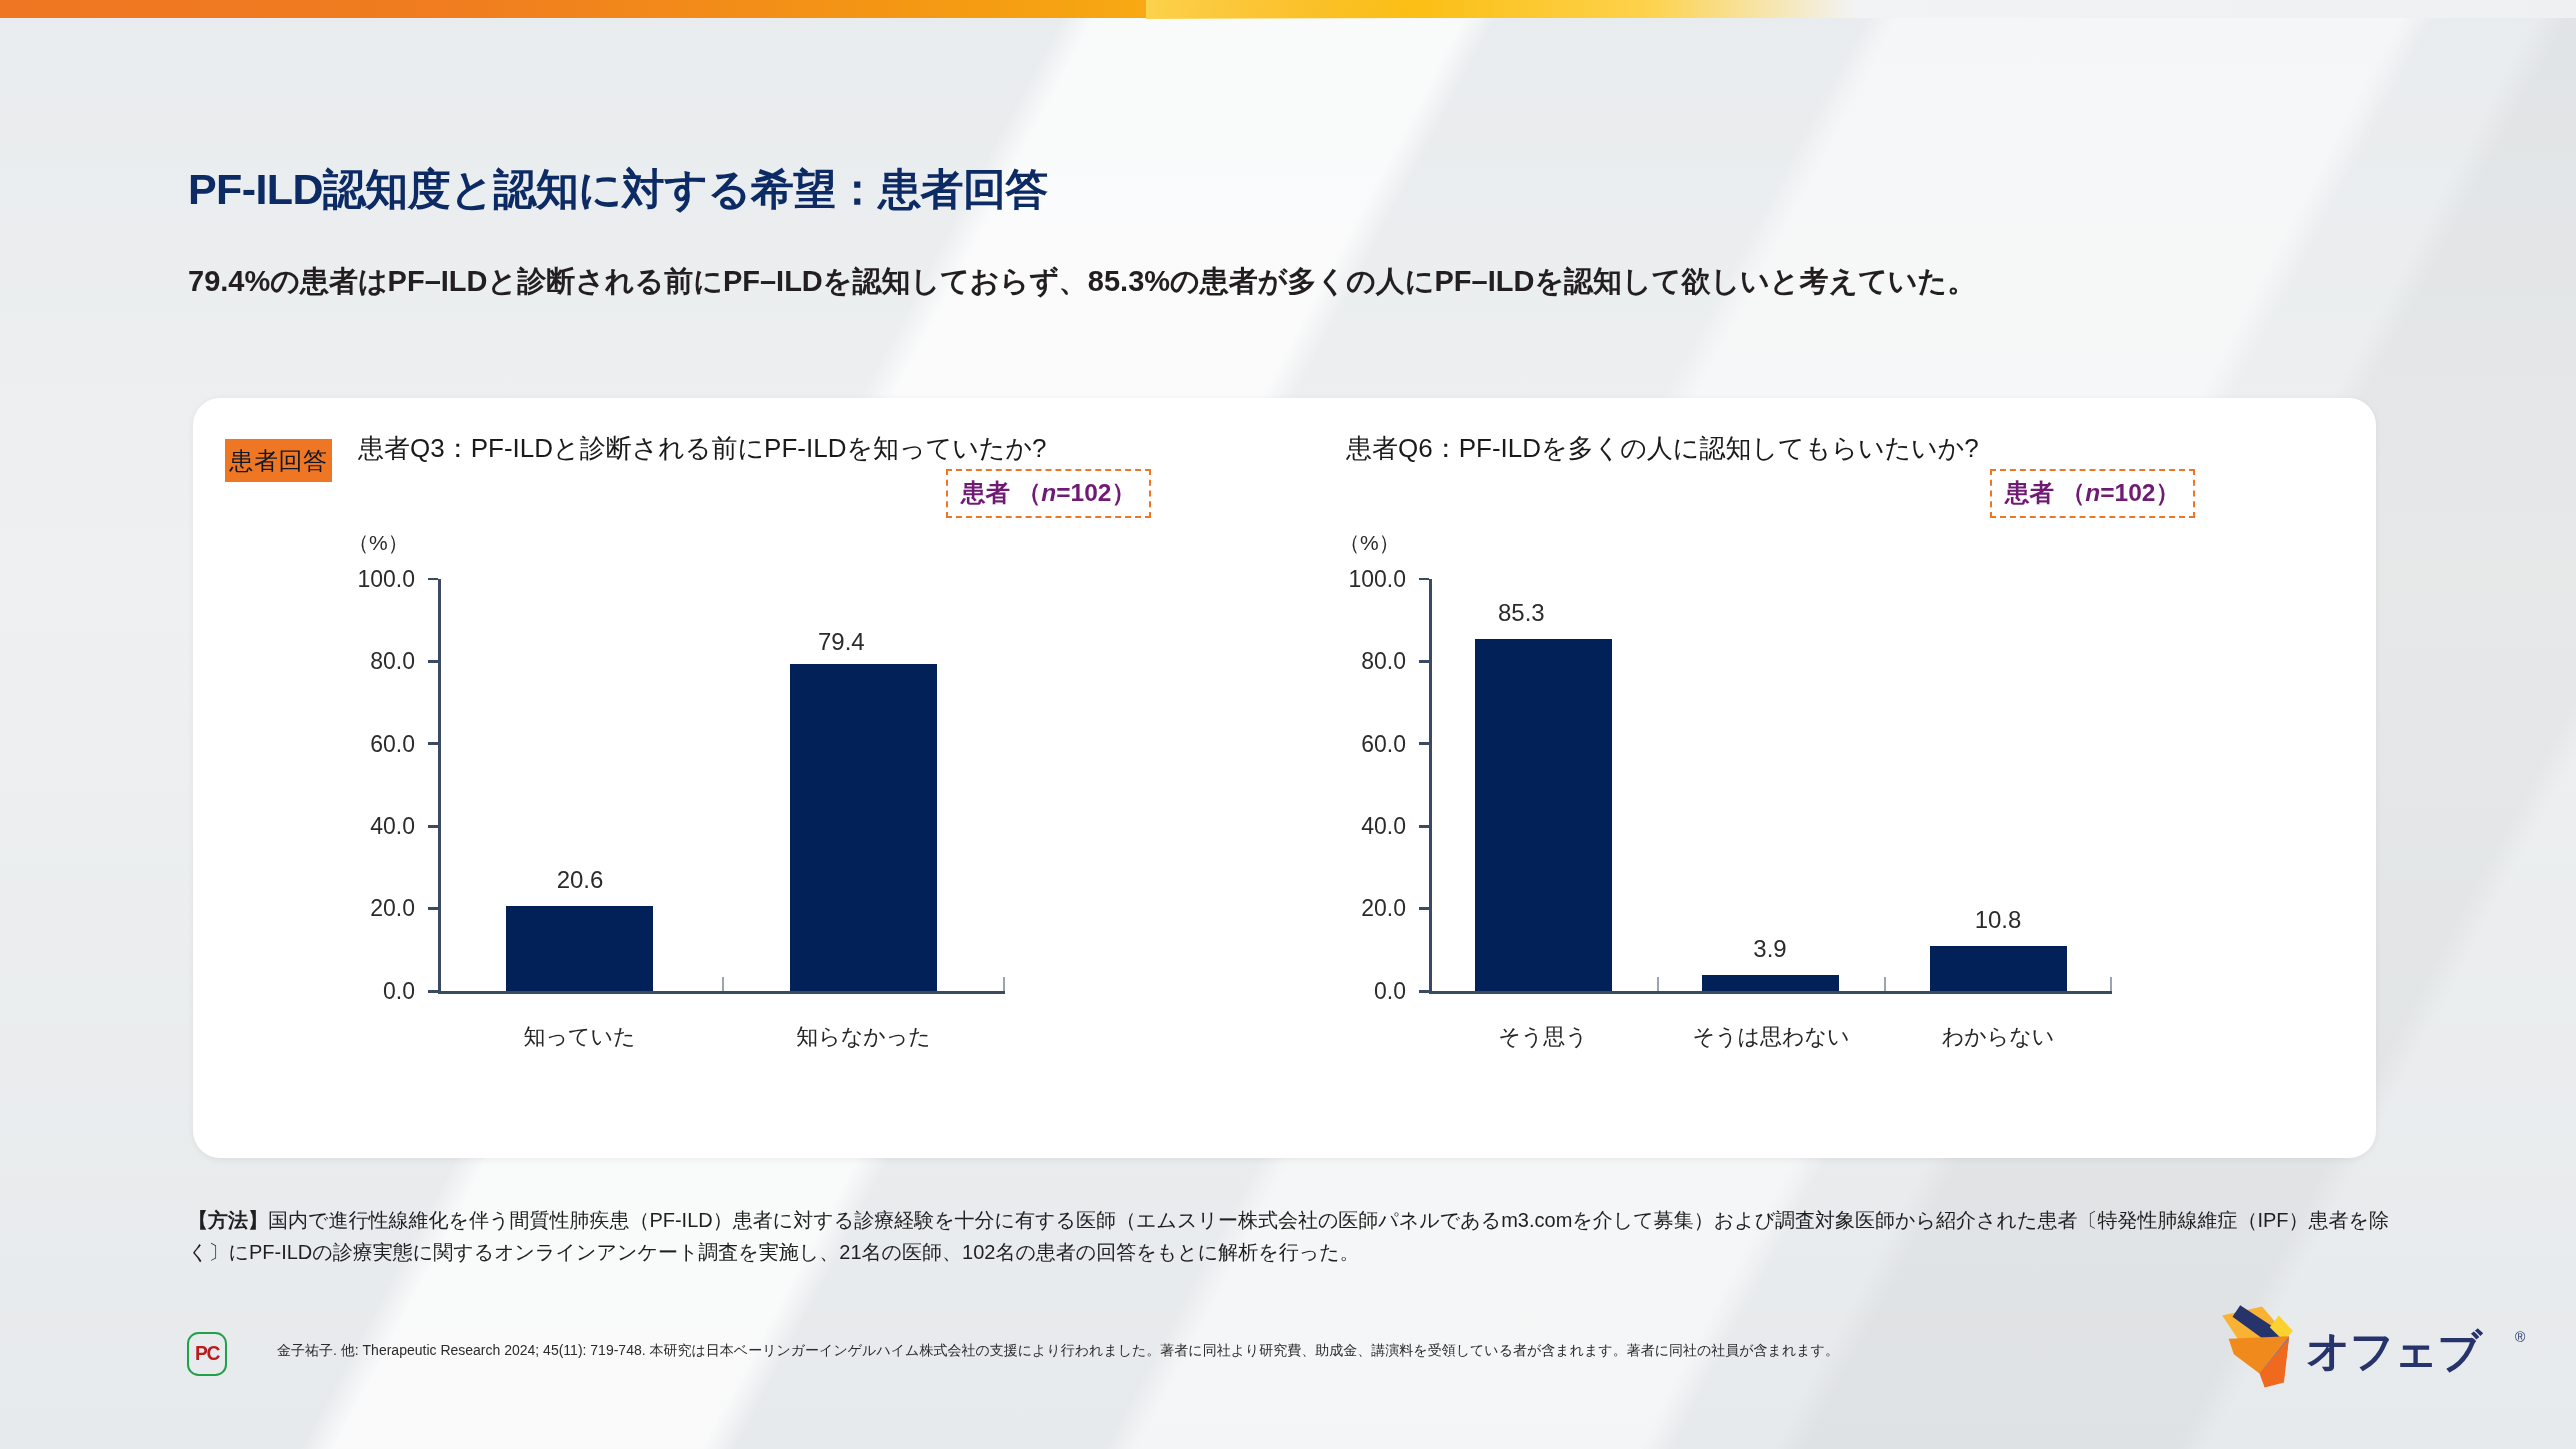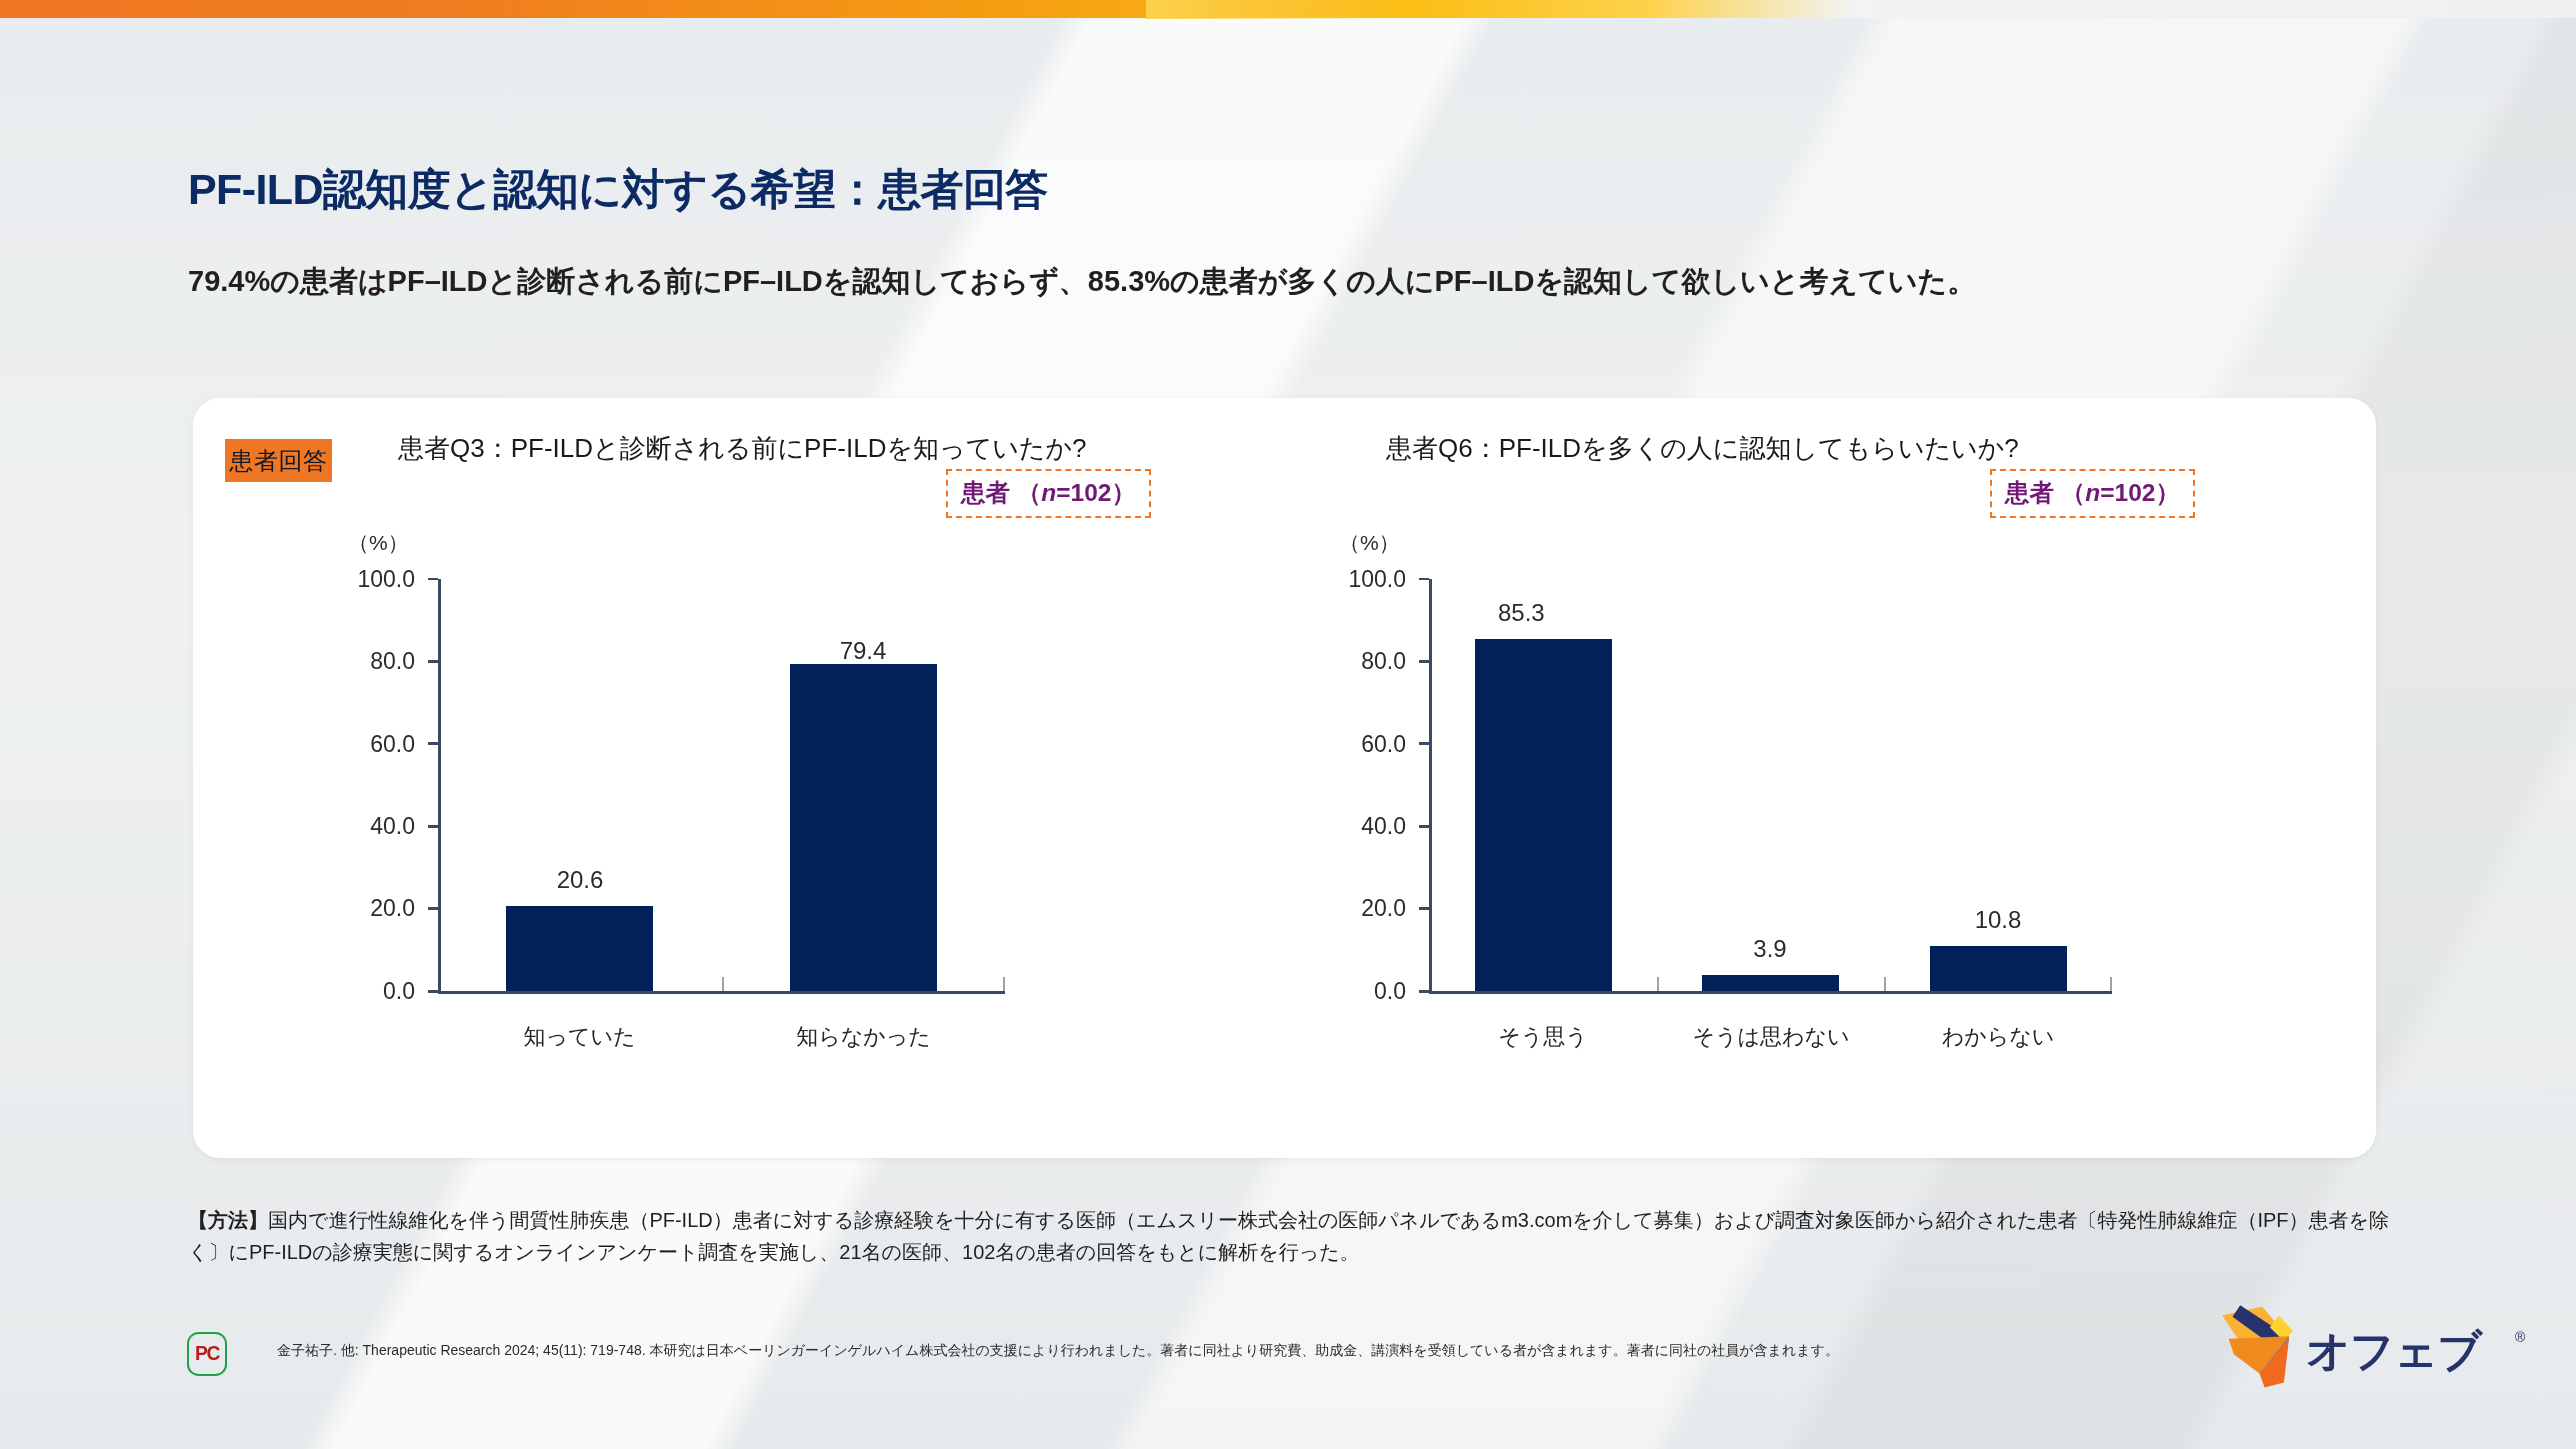--- a/index.html
+++ b/index.html
@@ -27,21 +27,21 @@
   .subtitle{position:absolute;left:188px;top:261px;width:2241px;
      font-size:29px;font-weight:bold;color:#231f20;line-height:1.38;}
 
   
   .card{position:absolute;left:193px;top:398px;width:2183px;height:760px;
      background:#fff;border-radius:27px;box-shadow:0 1.9px 6.4px rgba(0,0,0,.06);}
 
   .badge{position:absolute;left:32px;top:41px;width:107px;height:43px;background:#ef7622;
      color:#0f172a;font-size:24px;font-weight:500;display:flex;align-items:center;justify-content:center;letter-spacing:0.6px;}
 
-  .qtitle{position:absolute;font-size:26px;color:#1a1a1a;line-height:1.36;font-weight:400;margin-left:40px;}
+  .qtitle{position:absolute;font-size:26px;color:#1a1a1a;line-height:1.36;font-weight:400;}
   .qtitle.left{left:165px;top:33px;width:721px;}
   .qtitle.right{left:1153px;top:33px;width:902px;}
 
   .nbox{position:absolute;border:2.6px dashed #ef7622;color:#701a75;
      font-size:24.5px;font-weight:bold;padding:4.5px 13px 7px 13px;white-space:nowrap;}
   .nbox .ital{font-style:italic;}
   .nbox.l{left:753px;top:71px;}
   .nbox.r{left:1797px;top:71px;}
 
   
@@ -105,21 +105,21 @@
       <div class="ylab" style="left: 64px; width: 106px; top: 273px;">40.0</div>
       <div class="tick" style="left: 183px; top: 354px;"></div>
       <div class="ylab" style="left: 64px; width: 106px; top: 355px;">20.0</div>
       <div class="tick" style="left: 183px; top: 437px;"></div>
       <div class="ylab" style="left: 64px; width: 106px; top: 438px;">0.0</div>
       <div class="bar" style="position: absolute; left: 261px; top: 353px; width: 147px; height: 85px;"></div>
       <div class="barval" style="left: 290px; width: 90px; text-align: center; top: 313px;">20.6</div>
       <div class="xlab" style="left: 193px; width: 283px; top: 469px;">知っていた</div>
       <div class="xtick" style="left: 477px; top: 424px;"></div>
       <div class="bar" style="position: absolute; left: 545px; top: 111px; width: 147px; height: 327px;"></div>
-      <div class="barval" style="left: 573px; width: 90px; text-align: center; top: 84px;">79.4</div>
+      <div class="barval" style="left: 573px; width: 90px; text-align: left; top: 75px;">79.4</div>
       <div class="xlab" style="left: 477px; width: 283px; top: 469px;">知らなかった</div>
       <div class="xtick" style="left: 758px; top: 424px;"></div>
     </div>
   <div class="plot right" id="plot-right">
       <div class="pct" style="left: 103px; top: -24.5px;">（%）</div>
       <div class="yaxis-line" style="left: 193px; top: 26px; height: 412px;"></div>
       <div class="xaxis-line" style="left: 193px; top: 438px; width: 683px;"></div>
       <div class="tick" style="left: 183px; top: 24.5px;"></div>
       <div class="ylab" style="left: 64px; width: 106px; top: 26px;">100.0</div>
       <div class="tick" style="left: 183px; top: 107px;"></div>

